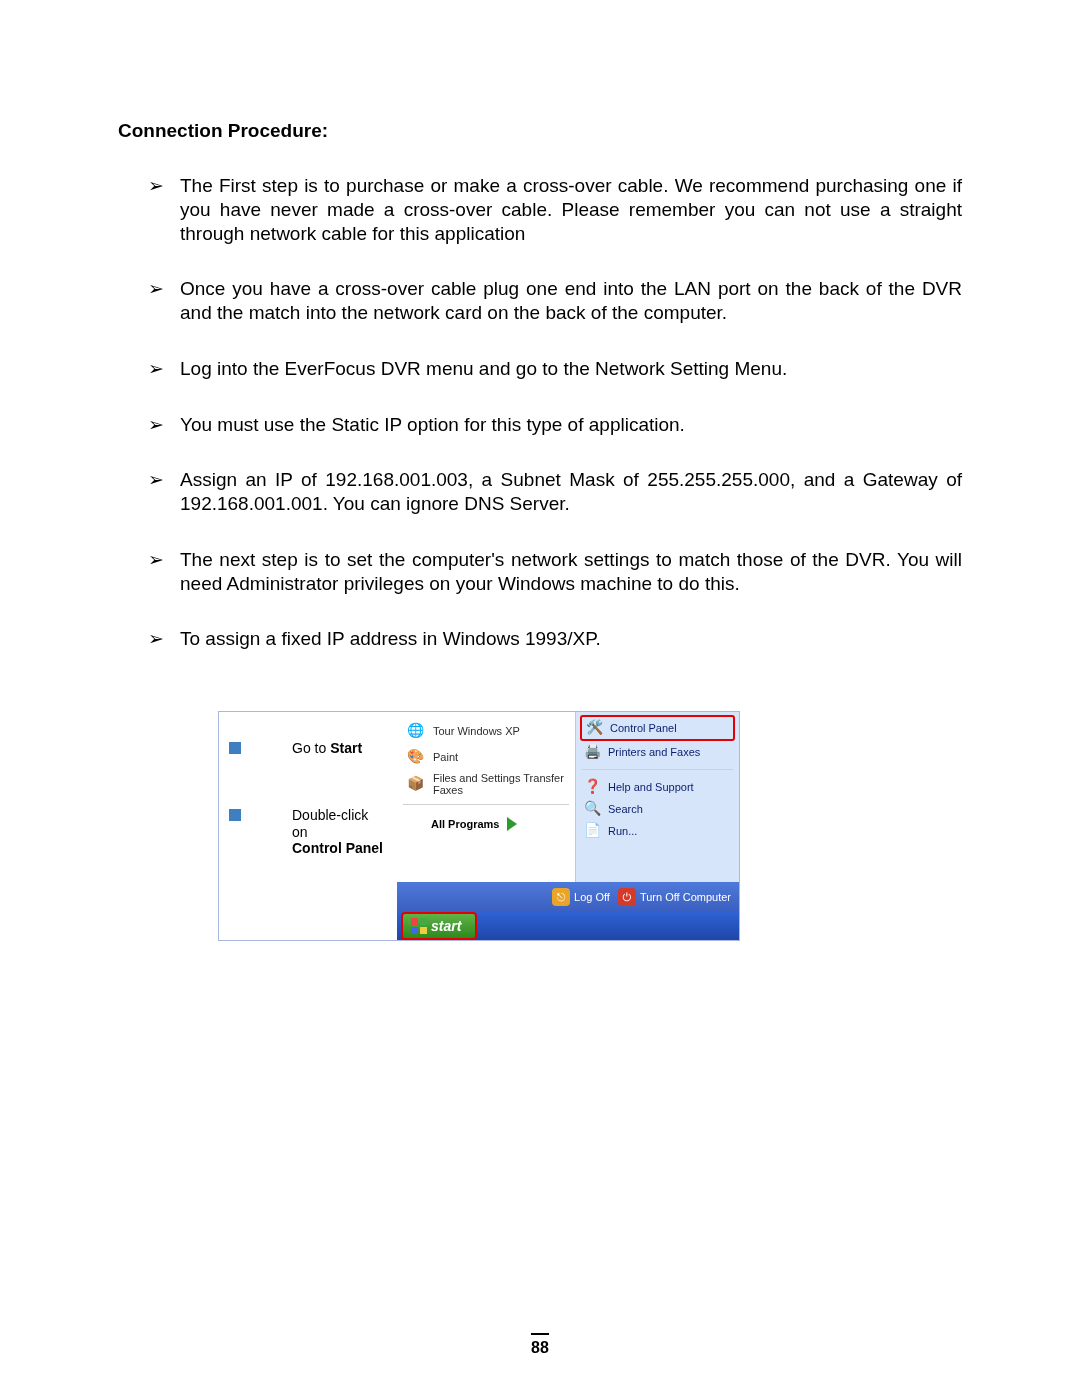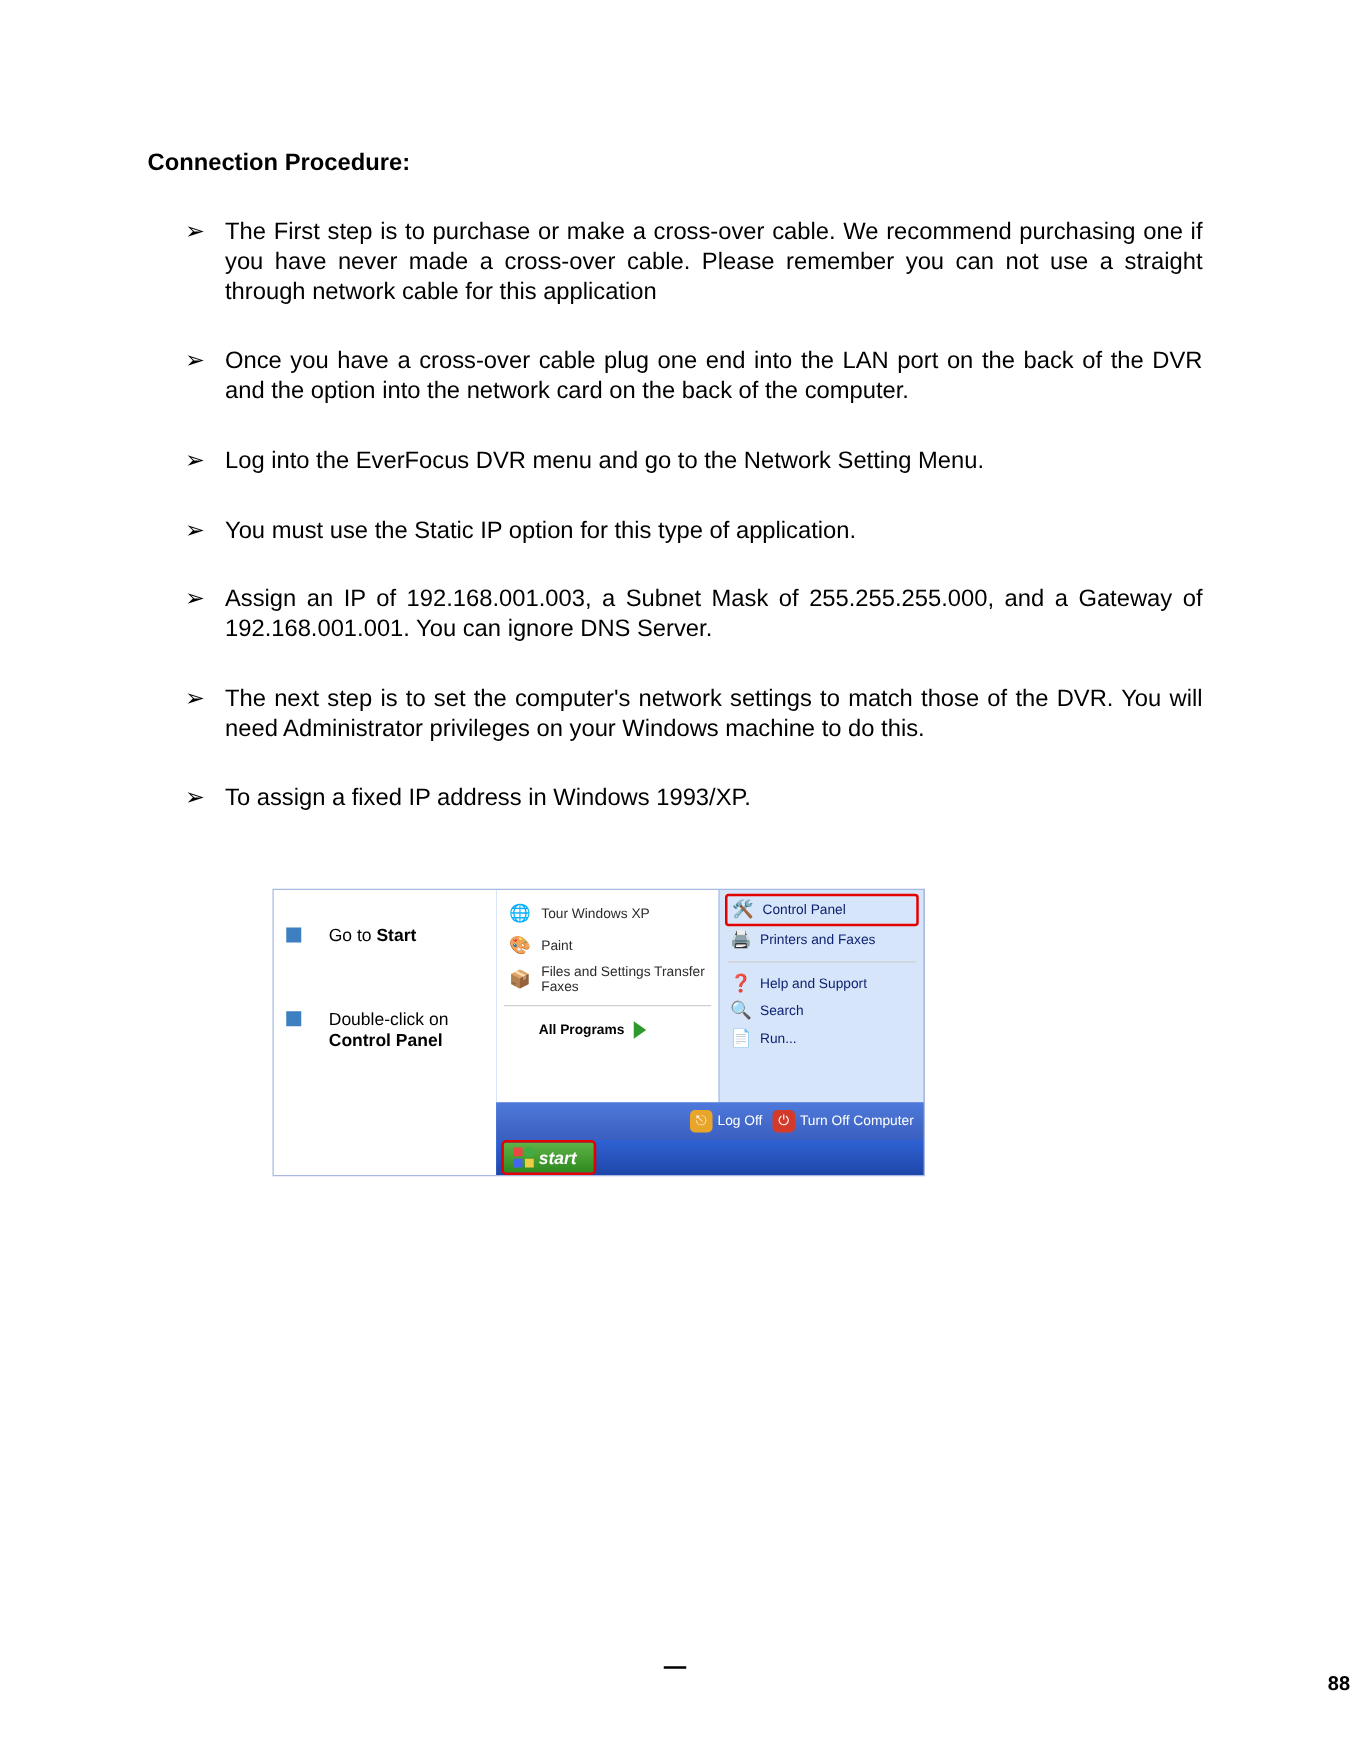--- a/index.html
+++ b/index.html
@@ -60,20 +60,21 @@
     background: #ffffff;
     padding: 28px 10px 0 10px;
     font-family: Arial, sans-serif;
     font-size: 14px;
     color: #000;
   }
   .instr-row {
     display: flex;
     align-items: flex-start;
     margin-bottom: 50px;
+    gap: 29px;
   }
   .sq {
     width: 12px;
     height: 12px;
     background: #3e7fc1;
     margin-right: 22px;
     margin-top: 2px;
     flex-shrink: 0;
   }
   .instr-text { line-height: 1.2; }
@@ -206,42 +207,42 @@
       linear-gradient(#46e, #46e) 0 9px/7px 7px no-repeat,
       linear-gradient(#ec4, #ec4) 9px 9px/7px 7px no-repeat;
   }
 
   
   .pagenum {
     position: absolute;
     left: 0;
     width: 1080px;
     bottom: 40px;
-    text-align: right;
+    text-align: center;
     font-size: 16px;
     font-weight: bold;
   }
   .pagenum::before {
     content: "";
     display: block;
     width: 18px;
     height: 2px;
     background: #000;
     margin: 0 auto 4px;
   }
 </style>
 </head>
 <body>
 
 <div class="page">
   <div class="heading">Connection Procedure:</div>
 
   <ul class="bullets">
     <li>The First step is to purchase or make a cross-over cable. We recommend purchasing one if you have never made a cross-over cable. Please remember you can not use a straight through network cable for this application</li>
-    <li>Once you have a cross-over cable plug one end into the LAN port on the back of the DVR and the option into the network card on the back of the computer.</li>
+    <li>Once you have a cross-over cable plug one end into the LAN port on the back of the DVR and the match into the network card on the back of the computer.</li>
     <li>Log into the EverFocus DVR menu and go to the Network Setting Menu.</li>
     <li>You must use the Static IP option for this type of application.</li>
     <li>Assign an IP of 192.168.001.003, a Subnet Mask of 255.255.255.000, and a Gateway of 192.168.001.001. You can ignore DNS Server.</li>
     <li>The next step is to set the computer's network settings to match those of the DVR. You will need Administrator privileges on your Windows machine to do this.</li>
     <li>To assign a fixed IP address in Windows 1993/XP.</li>
   </ul>
 
   <div class="figure-wrap">
     <div class="figure">
 

